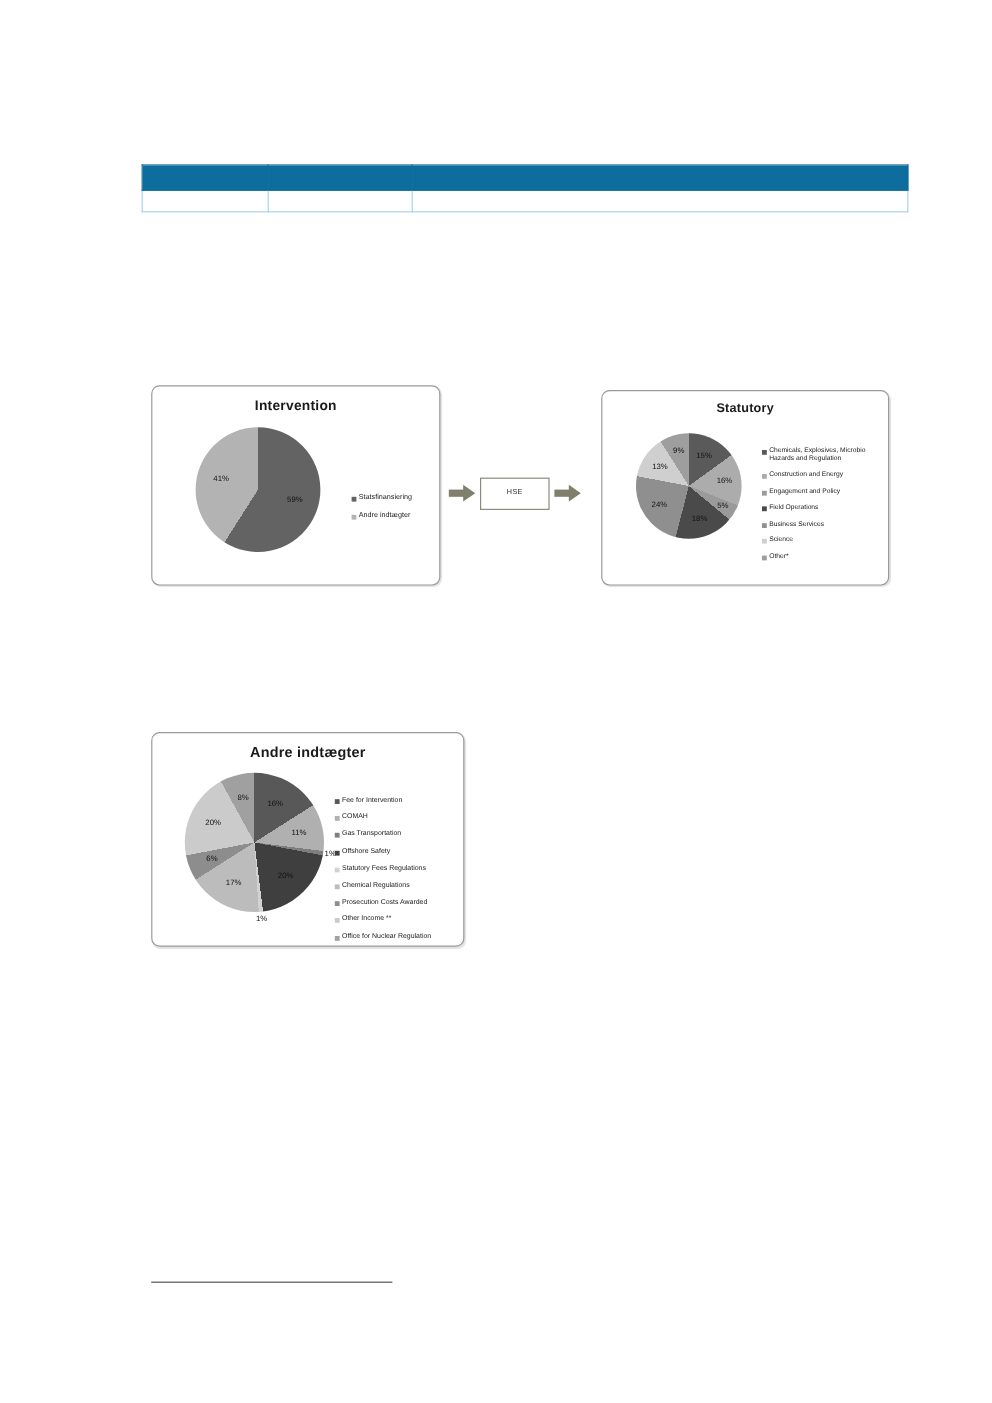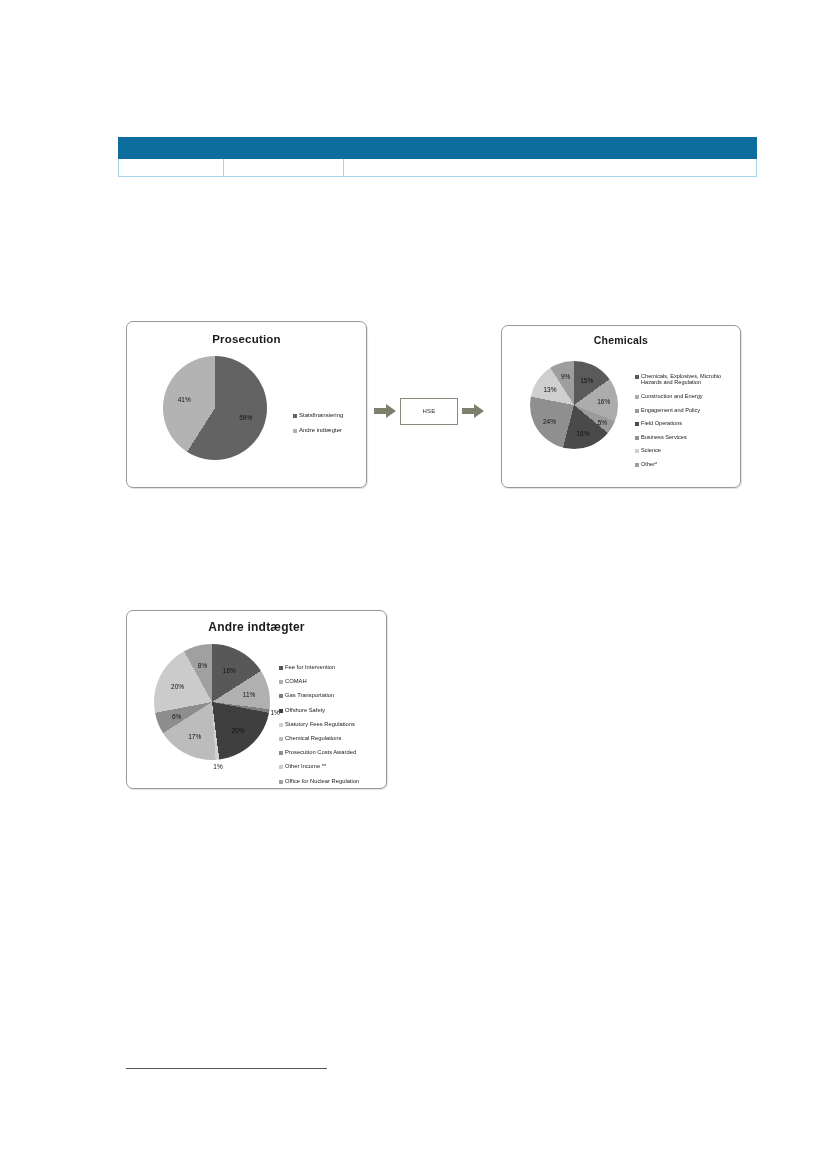--- a/index.html
+++ b/index.html
@@ -223,21 +223,21 @@
           <span class="cell-text"></span>
         </td>
     <td class="col-c">
           <span class="cell-text"></span>
         </td>
   </tr>
 </tbody>
   </table>
 
 <div class="chart-box" id="chart-finansiering">
-  <div class="chart-title">Prosecution</div>
+  <div class="chart-title">Intervention</div>
   <div class="chart-body">
     <div class="pie" id="pie-finansiering" style="left: 36px; top: 10px; width: 104px; height: 104px; background: conic-gradient(rgb(99, 99, 99) 0deg, rgb(99, 99, 99) 212.4deg, rgb(179, 179, 179) 212.4deg, rgb(179, 179, 179) 360deg);"></div>
     <div class="slice-label" id="fin-lbl-0" style="left: 118.729px; top: 70.9277px;">59%</div>
     <div class="slice-label" id="fin-lbl-1" style="left: 57.2706px; top: 53.0723px;">41%</div>
     <div class="legend" id="legend-finansiering">
       <div class="legend-item">
         <span class="legend-swatch" id="fin-sw-0" style="background: rgb(99, 99, 99);"></span>
         <span class="legend-label">Statsfinansiering</span>
       </div>
       <div class="legend-item">
@@ -256,21 +256,21 @@
   <div id="hse-box">
     <span id="hse-label">HSE</span>
   </div>
   <div class="flow-arrow">
     <div class="shaft"></div>
     <div class="head"></div>
   </div>
 </div>
 
 <div class="chart-box" id="chart-udgifter">
-  <div class="chart-title">Chemicals</div>
+  <div class="chart-title">Statutory</div>
   <div class="chart-body">
     <div class="pie" id="pie-udgifter" style="left: 28px; top: 14px; width: 88px; height: 88px; background: conic-gradient(rgb(90, 90, 90) 0deg, rgb(90, 90, 90) 54deg, rgb(172, 172, 172) 54deg, rgb(172, 172, 172) 111.6deg, rgb(154, 154, 154) 111.6deg, rgb(154, 154, 154) 129.6deg, rgb(74, 74, 74) 129.6deg, rgb(74, 74, 74) 194.4deg, rgb(143, 143, 143) 194.4deg, rgb(143, 143, 143) 280.8deg, rgb(207, 207, 207) 280.8deg, rgb(207, 207, 207) 327.6deg, rgb(158, 158, 158) 327.6deg, rgb(158, 158, 158) 360deg);"></div>
     <div class="slice-label" id="udg-lbl-0" style="left: 84.7117px; top: 33.0518px;">15%</div>
     <div class="slice-label" id="udg-lbl-1" style="left: 101.763px; top: 54.24px;">16%</div>
     <div class="slice-label" id="udg-lbl-2" style="left: 100.404px; top: 74.7984px;">5%</div>
     <div class="slice-label" id="udg-lbl-3" style="left: 80.9615px; top: 85.5806px;">18%</div>
     <div class="slice-label" id="udg-lbl-4" style="left: 47.5145px; top: 73.539px;">24%</div>
     <div class="slice-label" id="udg-lbl-5" style="left: 48.0147px; top: 41.6996px;">13%</div>
     <div class="slice-label" id="udg-lbl-6" style="left: 63.6303px; top: 29.1912px;">9%</div>
 

